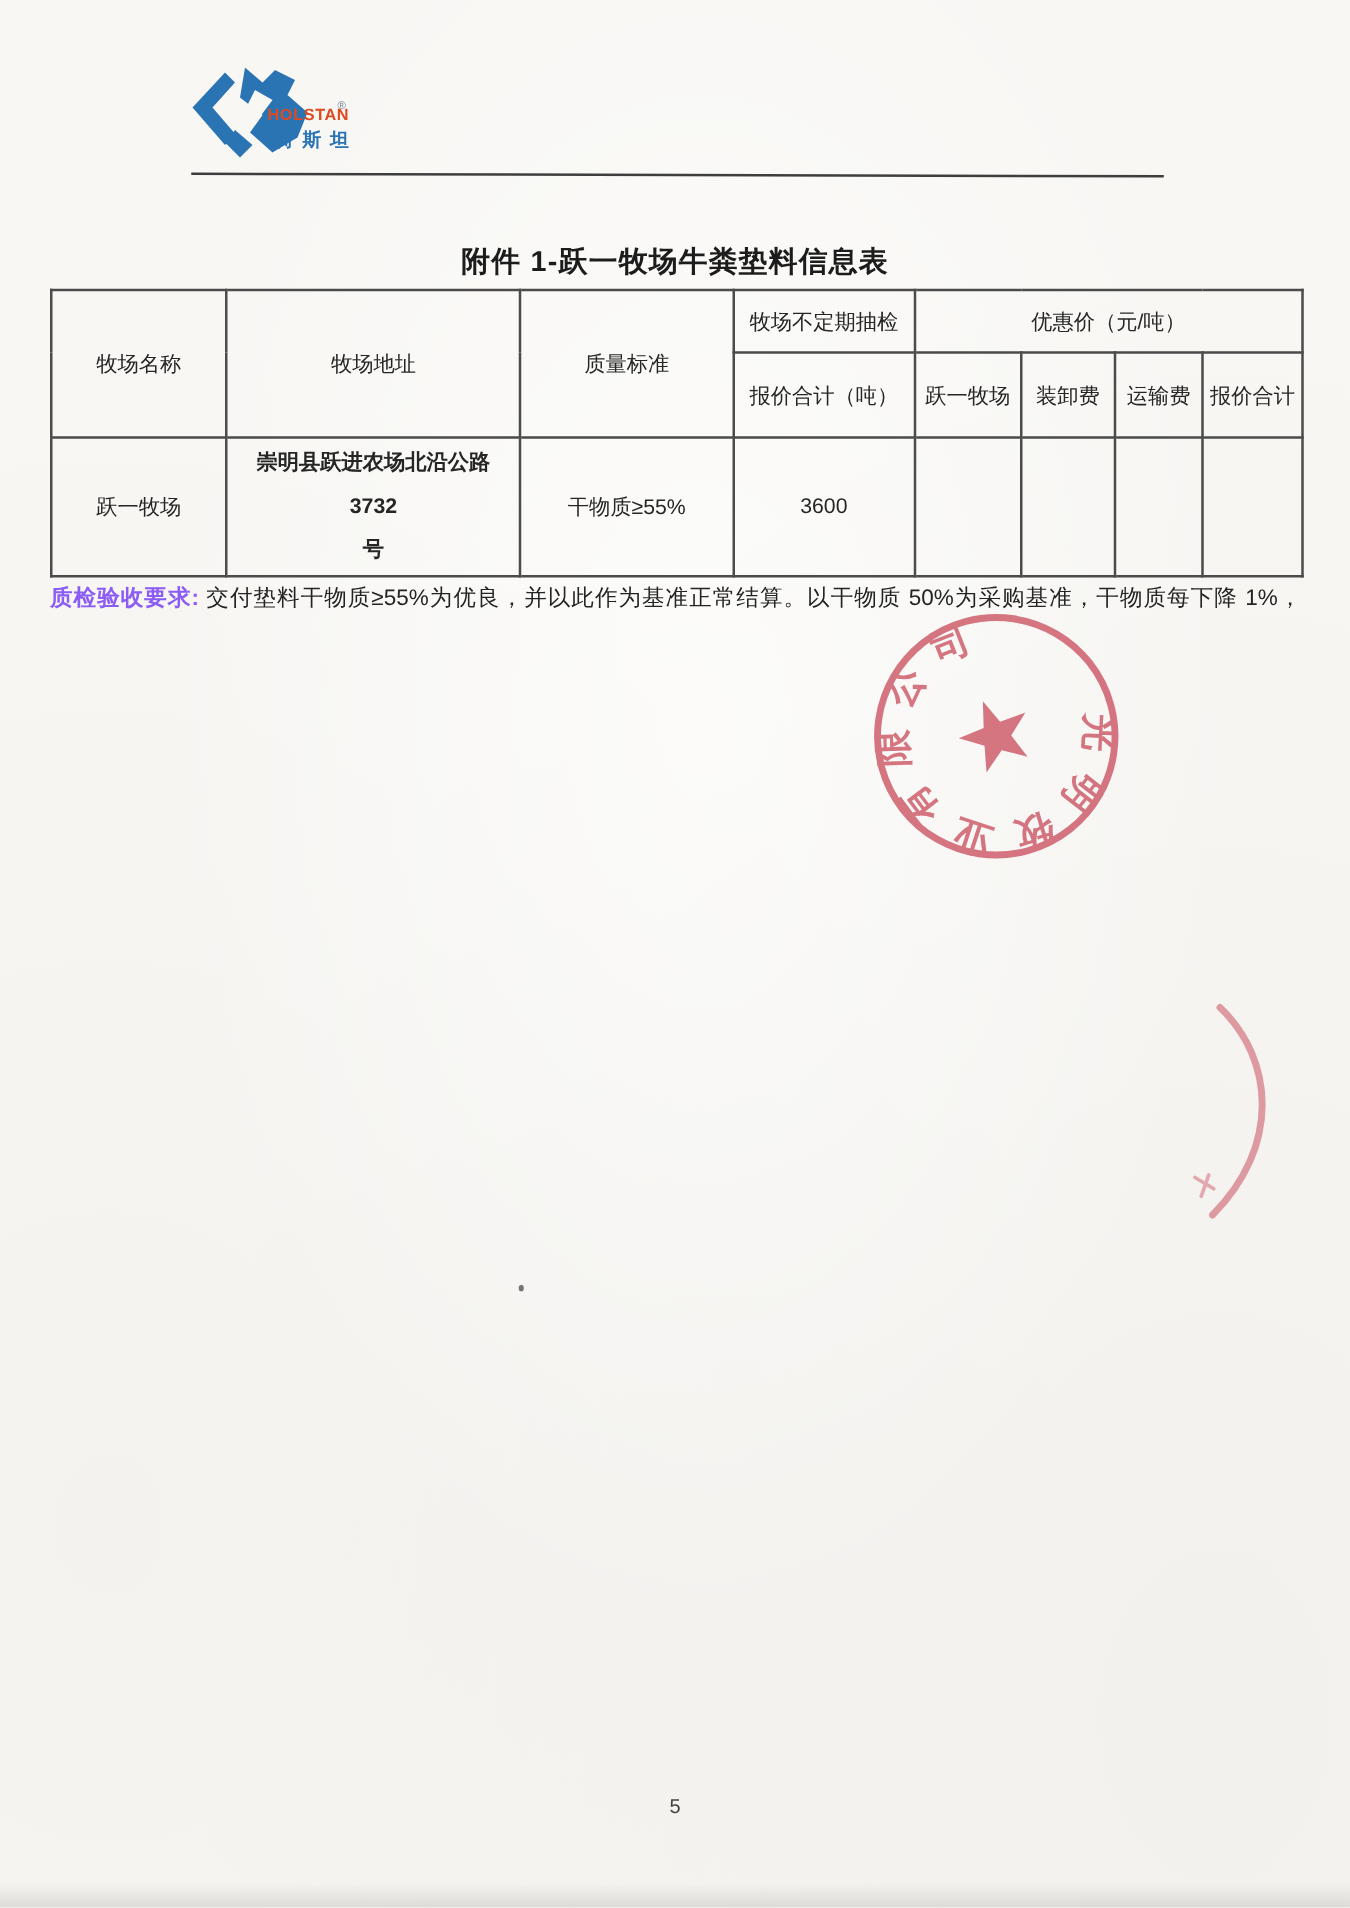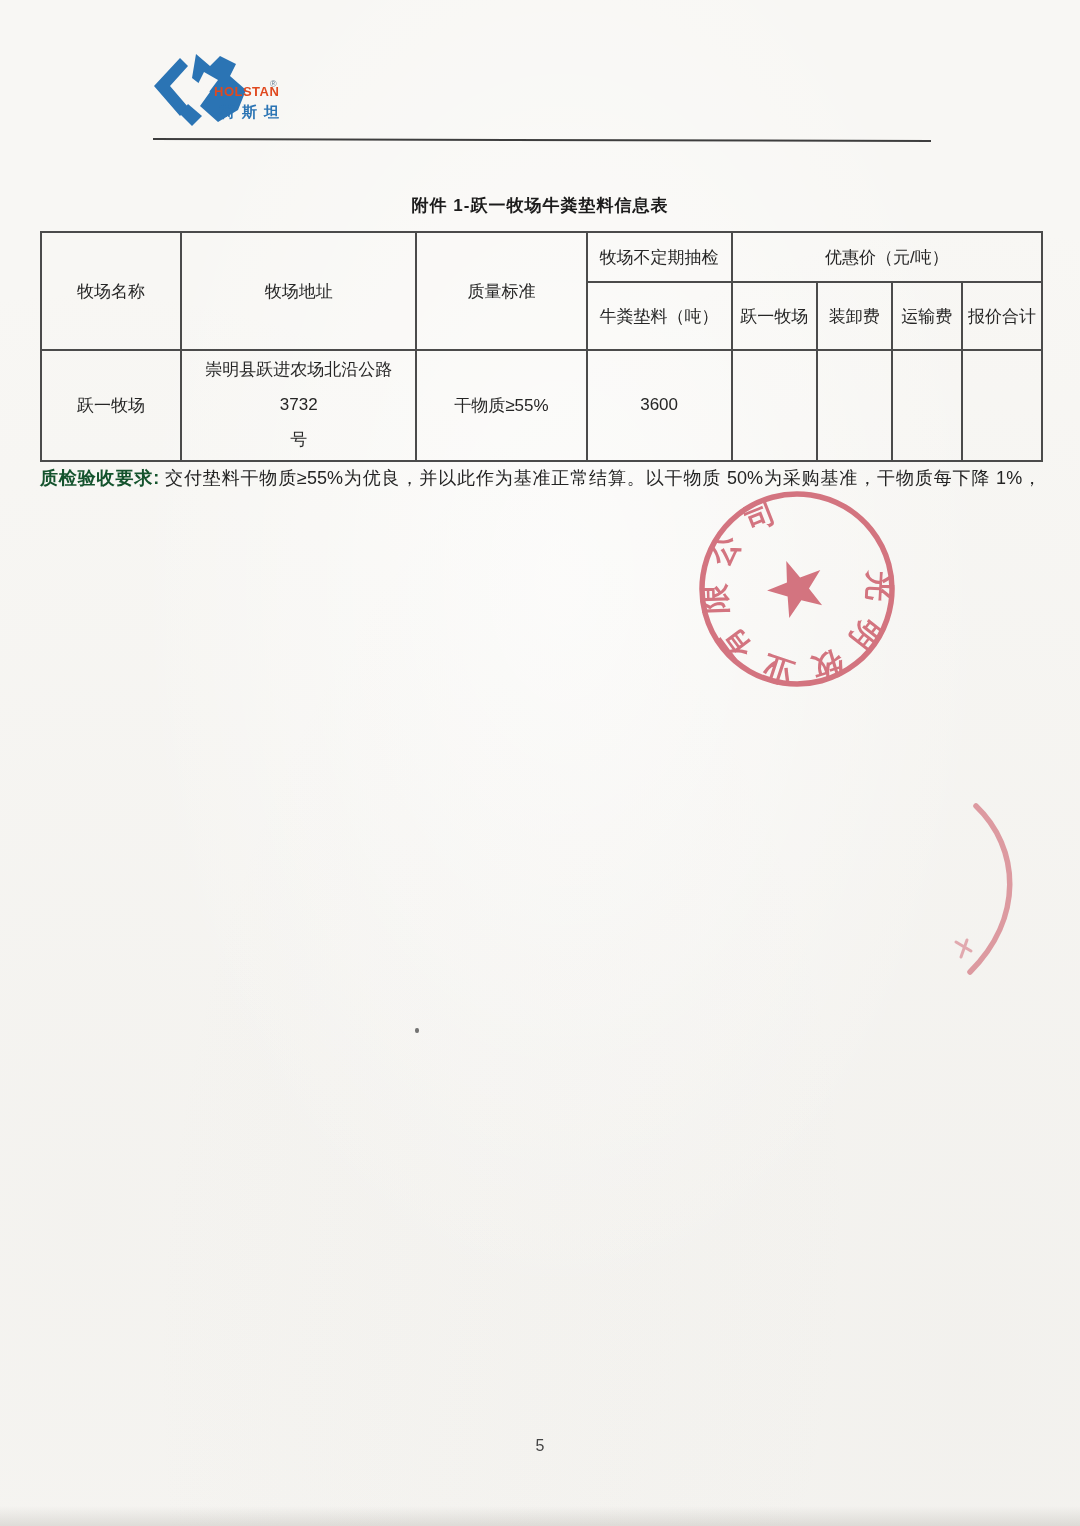--- a/index.html
+++ b/index.html
@@ -16,36 +16,36 @@
   }
   .bottom-shade { position:absolute; left:0; bottom:0; width:100%; height:20px;
     background:linear-gradient(to bottom, rgba(130,124,116,0) 0%, rgba(130,124,116,0.20) 100%); }
 
   .logo { position:absolute; left:146px; top:54px; width:150px; height:78px; }
 
   .rule { position:absolute; left:153px; top:139px; width:778px; height:2px;
     background:#3e3e3e; transform:rotate(0.15deg); }
 
   .doc-title { position:absolute; top:194px; left:0; width:100%; text-align:center;
-    font-size:17px; font-weight:700; color:#1c1c1c; letter-spacing:1px; }
+    font-size:23px; font-weight:700; color:#1c1c1c; letter-spacing:1px; }
 
   .tbl-wrap { position:absolute; left:40px; top:231px; width:1003px; }
   table { width:100%; border-collapse:collapse; table-layout:fixed; }
   td { border:2px solid #4b4b4b; text-align:center; vertical-align:middle;
        font-size:17px; color:#262626; padding:2px 4px; }
   tr.hr1 { height:50px; }
   tr.hr2 { height:68px; }
   tr.dr  { height:88px; }
-  td.addr { white-space:pre-line; line-height:2.05; padding:2px 15px; }
+  td.addr { white-space:pre-line; line-height:2.05; padding:2px 15px;font-weight:bold; }
 
   .req { position:absolute; left:40px; top:455px; width:1001px;
     font-size:18px; color:#242424; }
   .req-line { height:46px; line-height:46px; }
   .req-just { text-align:justify; text-align-last:justify; }
-  .req-label { font-weight:700; color:#14532d; }
+  .req-label { font-weight:700; color:#8b5cf6; }
 
   .seal { position:absolute; left:692px; top:484px; width:210px; height:210px; }
   .seal-text { font-family:"DejaVu Serif", serif; font-weight:700; font-size:30px; letter-spacing:14px; }
   .seal-frag { position:absolute; left:936px; top:794px; width:110px; height:190px; }
 
   .dot-artifact { position:absolute; left:415px; top:1028px; width:4px; height:5px;
     background:#5c5c5c; border-radius:45%; opacity:0.85; }
 
   .page-num { position:absolute; top:1437px; left:0; width:100%; text-align:center;
     font-size:16px; color:#454545; }
@@ -81,21 +81,21 @@
     </colgroup>
     <tbody>
       <tr class="hr1">
         <td rowspan="2">牧场名称</td>
         <td rowspan="2">牧场地址</td>
         <td rowspan="2">质量标准</td>
         <td>牧场不定期抽检</td>
         <td colspan="4">优惠价（元/吨）</td>
       </tr>
       <tr class="hr2">
-        <td>牛粪垫料（吨）</td>
+        <td>报价合计（吨）</td>
         <td>跃一牧场</td>
         <td>装卸费</td>
         <td>运输费</td>
         <td>报价合计</td>
       </tr>
       <tr class="dr">
         <td>跃一牧场</td>
         <td class="addr">崇明县跃进农场北沿公路 3732
 号</td>
         <td>干物质≥55%</td>

